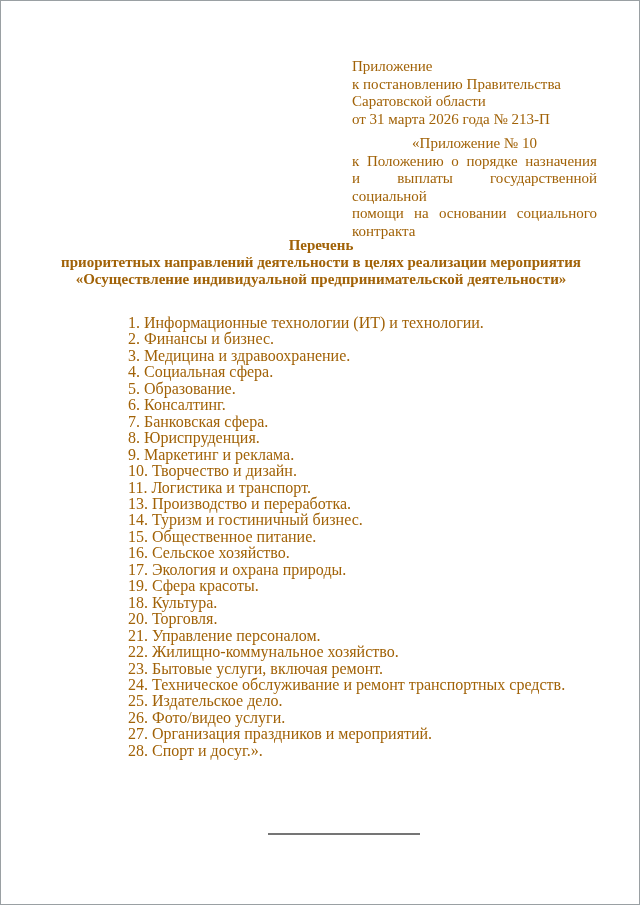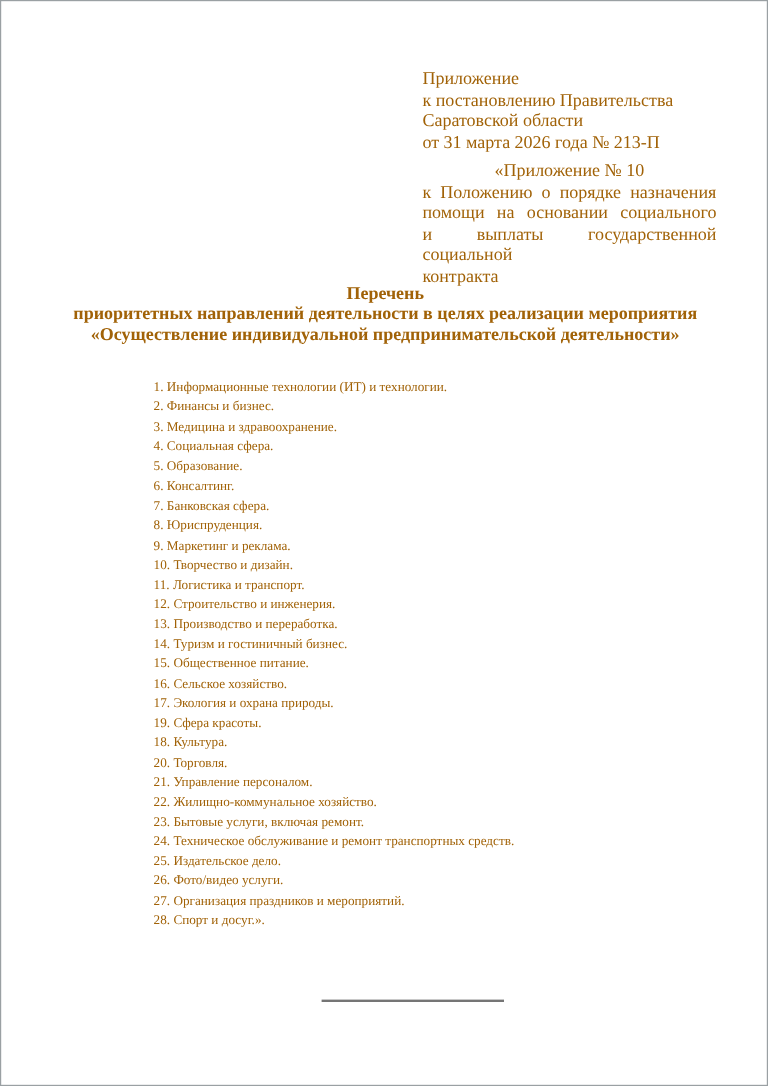--- a/index.html
+++ b/index.html
@@ -50,21 +50,21 @@
     text-align: center;
     font-weight: bold;
     font-size: 15px;
     line-height: 17px;
   }
   .priority-list {
     position: absolute;
     left: 127px;
     top: 314px;
     right: 30px;
-    font-size: 11px;
+    font-size: 16px;
   }
   .list-item {
     line-height: 16.45px;
     white-space: nowrap;
   }
   .end-rule {
     position: absolute;
     left: 267px;
     top: 832px;
     width: 152px;
@@ -80,22 +80,22 @@
   <div class="annex-ref">
     <div>Приложение</div>
     <div>к постановлению Правительства</div>
     <div>Саратовской области</div>
     <div>от 31 марта 2026 года № 213-П</div>
   </div>
 
   <div class="annex-10">
     <div class="heading">«Приложение № 10</div>
     <div class="just">к Положению о порядке назначения</div>
+    <div class="just">и выплаты государственной социальной</div>
     <div class="just">помощи на основании социального</div>
-    <div class="just">и выплаты государственной социальной</div>
     <div>контракта</div>
   </div>
 
   <div class="doc-title">
     <div>Перечень</div>
     <div>приоритетных направлений деятельности в целях реализации мероприятия</div>
     <div>«Осуществление индивидуальной предпринимательской деятельности»</div>
   </div>
 
   <div class="priority-list">
@@ -103,21 +103,20 @@
       <div class="list-item">2. Финансы и бизнес.</div>
       <div class="list-item">3. Медицина и здравоохранение.</div>
       <div class="list-item">4. Социальная сфера.</div>
       <div class="list-item">5. Образование.</div>
       <div class="list-item">6. Консалтинг.</div>
       <div class="list-item">7. Банковская сфера.</div>
       <div class="list-item">8. Юриспруденция.</div>
       <div class="list-item">9. Маркетинг и реклама.</div>
       <div class="list-item">10. Творчество и дизайн.</div>
       <div class="list-item">11. Логистика и транспорт.</div>
-      <div class="list-item">12. Строительство и инженерия.</div>
       <div class="list-item">13. Производство и переработка.</div>
       <div class="list-item">14. Туризм и гостиничный бизнес.</div>
       <div class="list-item">15. Общественное питание.</div>
       <div class="list-item">16. Сельское хозяйство.</div>
       <div class="list-item">17. Экология и охрана природы.</div>
       <div class="list-item">19. Сфера красоты.</div>
       <div class="list-item">18. Культура.</div>
       <div class="list-item">20. Торговля.</div>
       <div class="list-item">21. Управление персоналом.</div>
       <div class="list-item">22. Жилищно-коммунальное хозяйство.</div>

